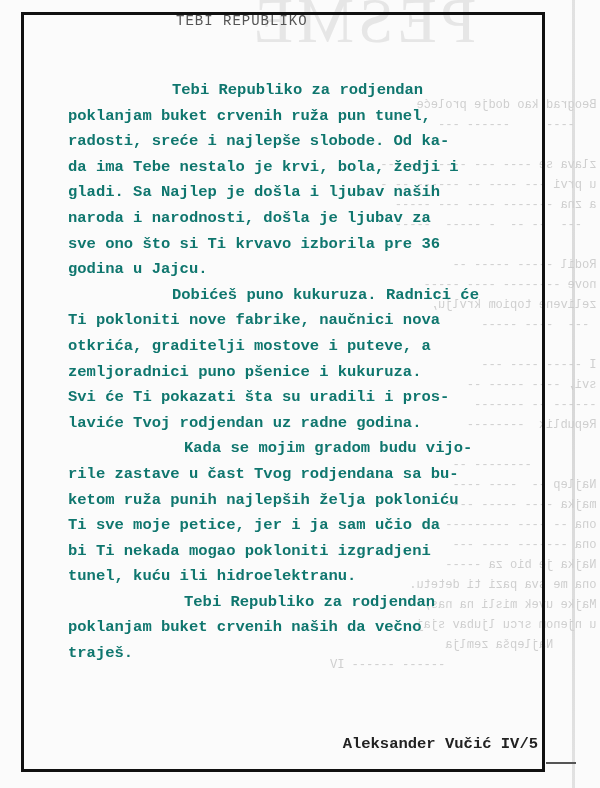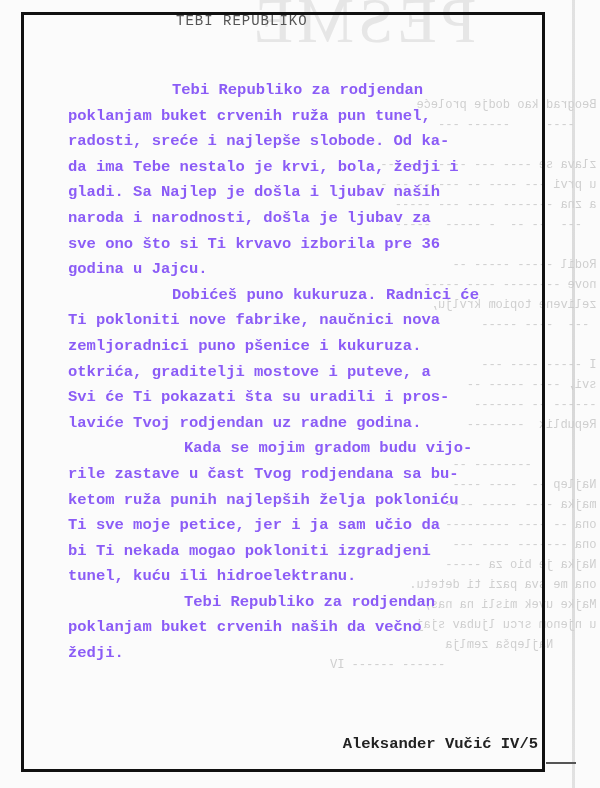--- a/index.html
+++ b/index.html
@@ -63,21 +63,21 @@
       color: #555;
     }
     .body-text {
       position: absolute;
       left: 68px;
       top: 78px;
       width: 470px;
       font-size: 15.5px;
       line-height: 25.6px;
       font-weight: bold;
-      color: #8b5cf6;
+      color: #0f766e;
     }
     .line {
       white-space: pre;
       height: 25.6px;
     }
     .indent { padding-left: 104px; }
     .indent-wide { padding-left: 116px; }
     .signature {
       position: absolute;
       right: 62px;
@@ -142,31 +142,31 @@
   <div class="line">poklanjam buket crvenih ruža pun tunel,</div>
   <div class="line">radosti, sreće i najlepše slobode. Od ka-</div>
   <div class="line">da ima Tebe nestalo je krvi, bola, žedji i</div>
   <div class="line">gladi. Sa Najlep je došla i ljubav naših</div>
   <div class="line">naroda i narodnosti, došla je ljubav za</div>
   <div class="line">sve ono što si Ti krvavo izborila pre 36</div>
   <div class="line">godina u Jajcu.</div>
 
   <div class="line indent">Dobićeš puno kukuruza. Radnici će</div>
   <div class="line">Ti pokloniti nove fabrike, naučnici nova</div>
+  <div class="line">otkrića, graditelji mostove i puteve, a</div>
   <div class="line">zemljoradnici puno pšenice i kukuruza.</div>
-  <div class="line">otkrića, graditelji mostove i puteve, a</div>
   <div class="line">Svi će Ti pokazati šta su uradili i pros-</div>
   <div class="line">laviće Tvoj rodjendan uz radne godina.</div>
 
   <div class="line indent-wide">Kada se mojim gradom budu vijo-</div>
   <div class="line">rile zastave u čast Tvog rodjendana sa bu-</div>
   <div class="line">ketom ruža punih najlepših želja pokloniću</div>
   <div class="line">Ti sve moje petice, jer i ja sam učio da</div>
   <div class="line">bi Ti nekada mogao pokloniti izgradjeni</div>
   <div class="line">tunel, kuću ili hidroelektranu.</div>
 
   <div class="line indent-wide">Tebi Republiko za rodjendan</div>
   <div class="line">poklanjam buket crvenih naših da večno</div>
-  <div class="line">žedji.</div>
+  <div class="line">traješ.</div>
 </div>
 
 <div class="signature">Aleksander Vučić IV/5</div>
 <div class="tab-line"></div>
 
 </body></html>

